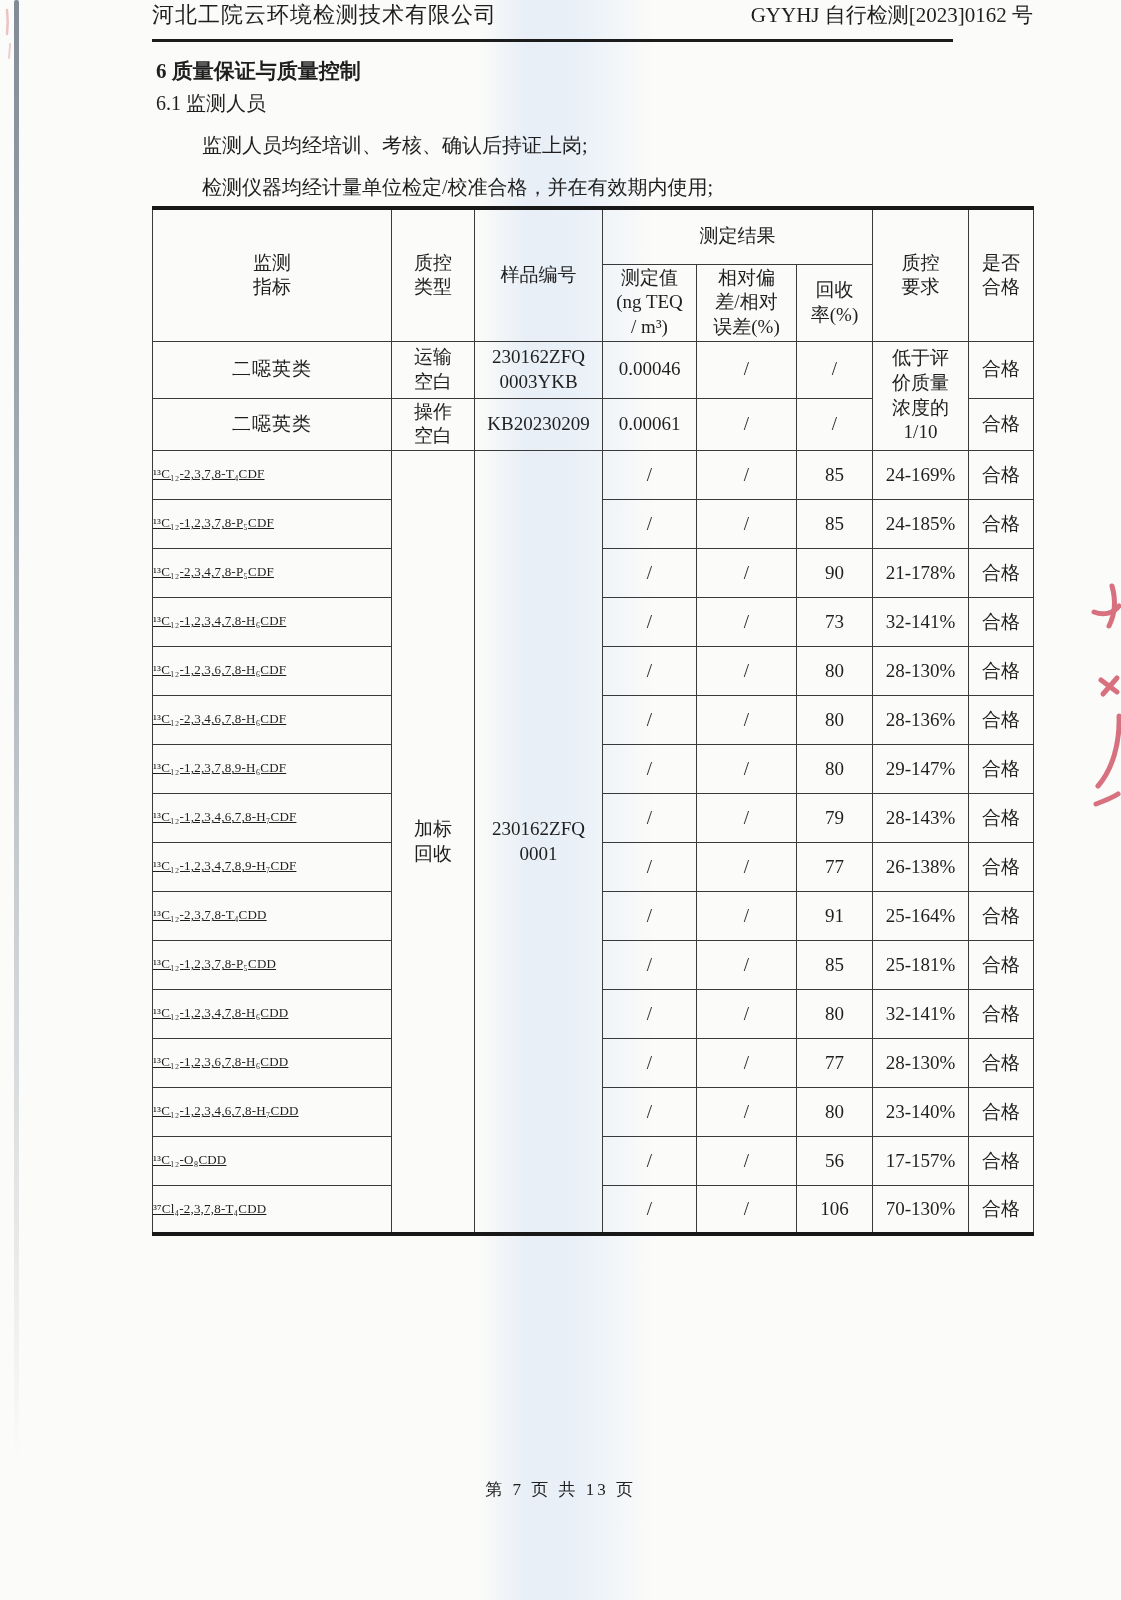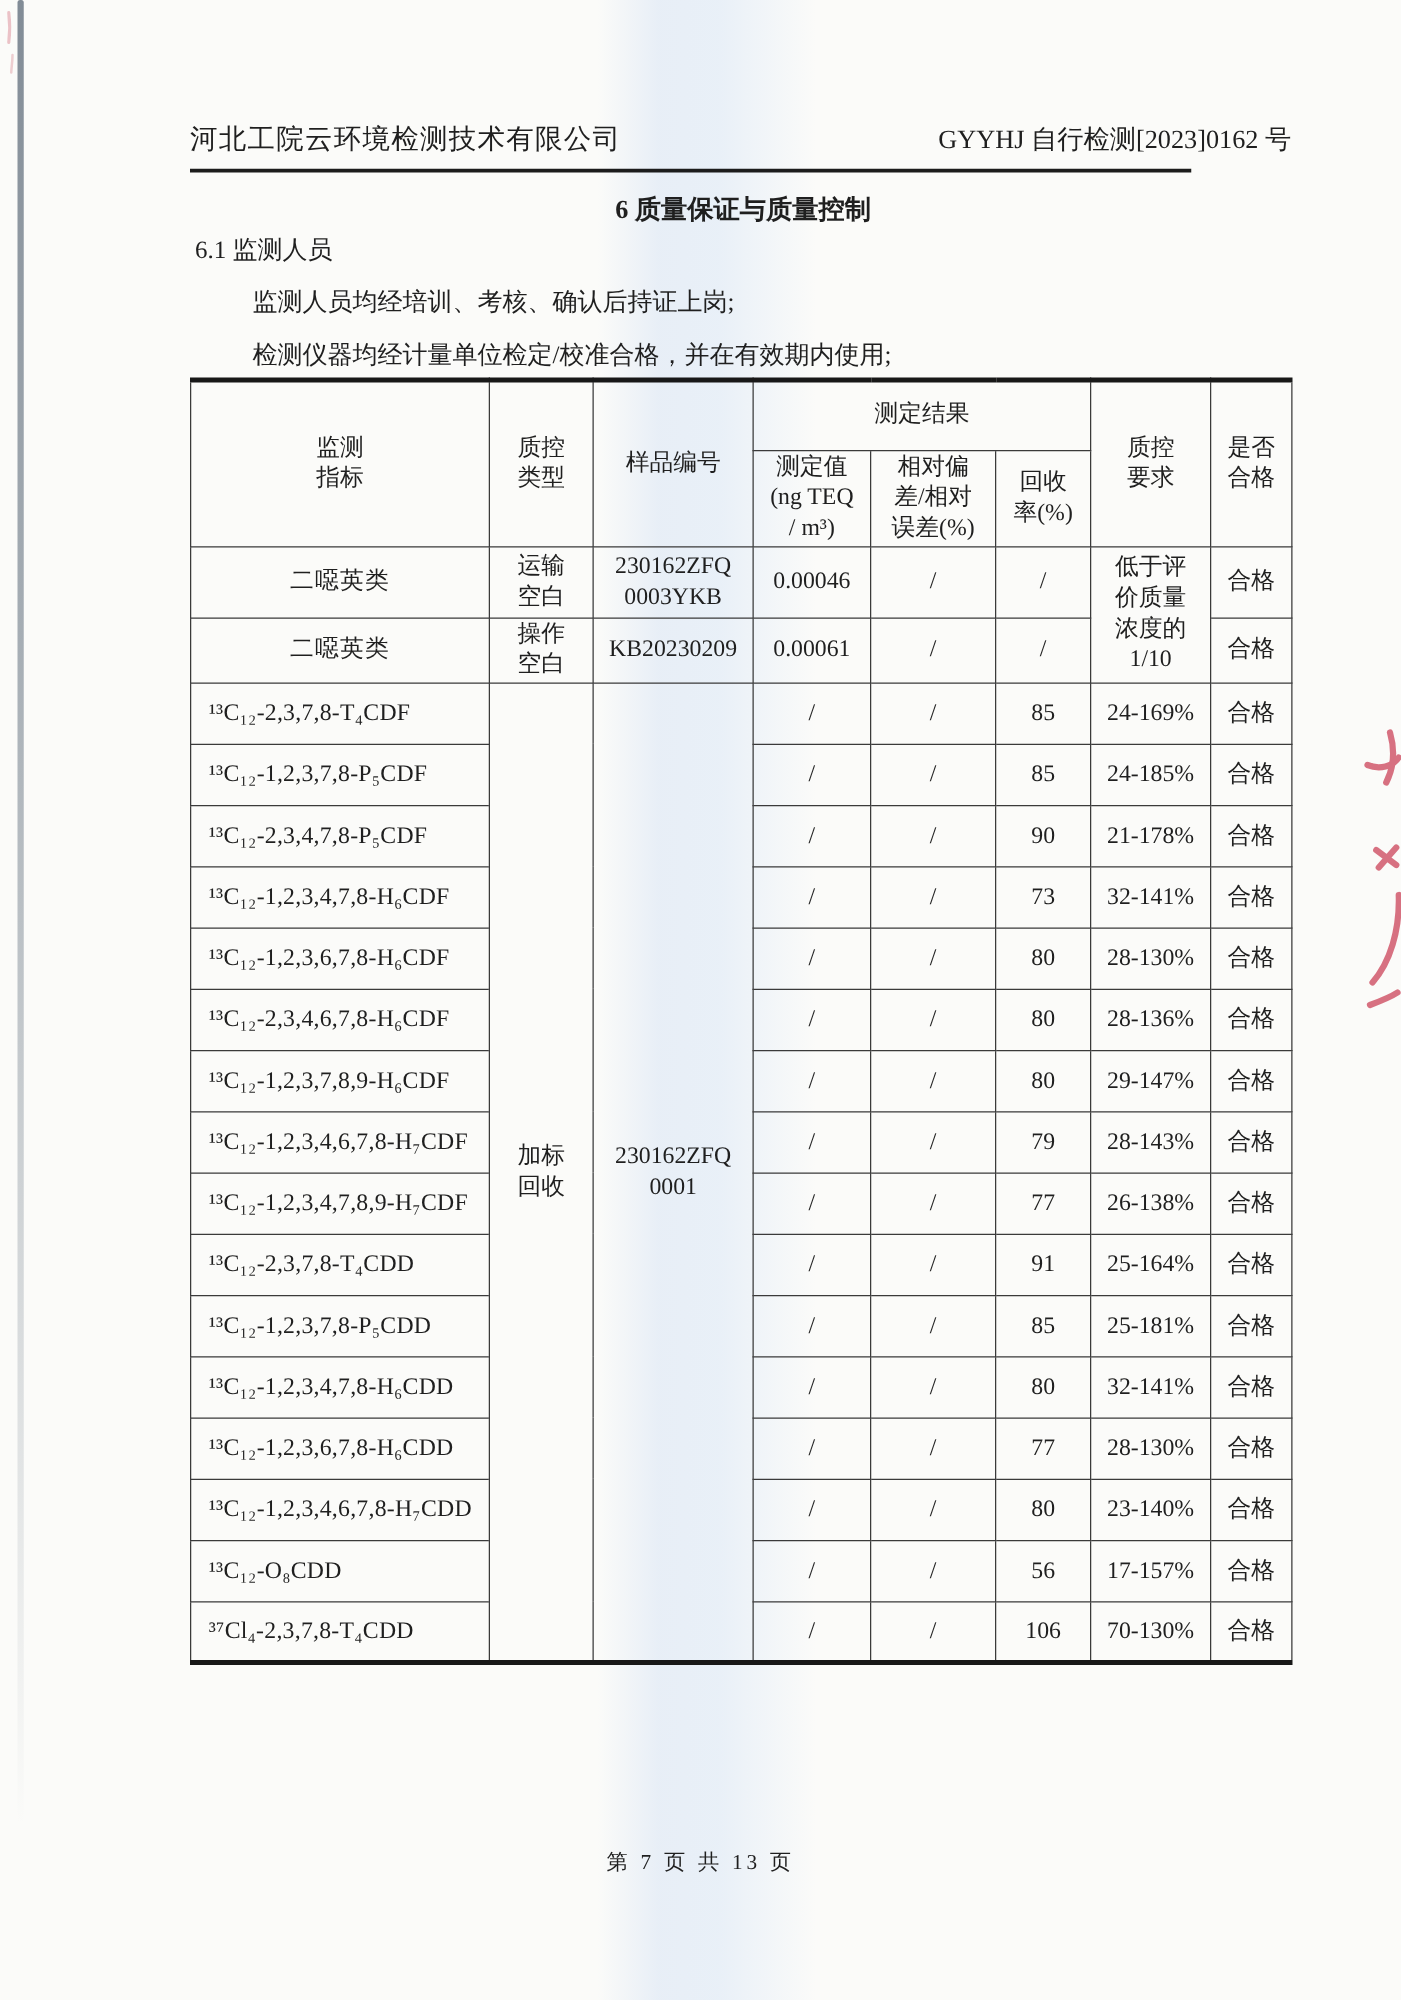--- a/index.html
+++ b/index.html
@@ -19,43 +19,43 @@
   .scan-blue-band{
     position:absolute;left:478px;top:0;width:175px;height:1600px;z-index:0;
     background:linear-gradient(90deg,rgba(205,221,243,0) 0%,rgba(205,221,243,.42) 28%,rgba(210,226,246,.45) 55%,rgba(205,221,243,0) 100%);
     pointer-events:none;
   }
   .stamp-svg{position:absolute;left:1089px;top:568px;z-index:7;pointer-events:none;}
   .corner-svg{position:absolute;left:0;top:0;z-index:7;pointer-events:none;}
 
   .content{position:absolute;left:152px;top:0;width:881px;z-index:2;}
 
-  .doc-header{display:flex;justify-content:space-between;align-items:baseline;margin-top:96px;text-align:center;}
+  .doc-header{display:flex;justify-content:space-between;align-items:baseline;text-align:center;}
   .company{font-size:22px;letter-spacing:1px;}
   .doc-number{font-size:21px;}
   .header-rule{height:3px;background:#1c1c1c;margin-top:9px;width:801px;}
 
-  .h-sec{font-size:21px;font-weight:bold;margin:15px 0 0 4px;text-align:center;}
+  .h-sec{font-size:21px;font-weight:bold;margin:15px 0 0 4px;}
   .h-sub{font-size:20px;font-weight:normal;margin:5px 0 0 4px;}
   .p-body{font-size:20px;margin:15px 0 0 0;padding-left:50px;}
 
   .table-title{font-size:20px;text-align:center;margin-top:19px;letter-spacing:1px;}
 
   table.qc-table{
     border-collapse:collapse;table-layout:fixed;width:881px;margin-top:5px;
     border-top:4px solid #181818;border-bottom:4px solid #181818;
   }
   .qc-table th,.qc-table td{
     border:1px solid #3a3a3a;font-weight:normal;text-align:center;vertical-align:middle;
     font-size:19px;line-height:1.3;padding:1px 2px;background:transparent;
   }
   .pre{white-space:pre-line;}
   tr.h1{height:56px;} tr.h2{height:76px;}
   tr.rA{height:57px;} tr.rB{height:52px;} tr.rc{height:49px;}
-  td.c-ind{text-align:left;padding-left:14px;font-size:19px;letter-spacing:.2px;}
+  td.c-ind{text-align:left;padding-left:0;font-size:13px;letter-spacing:.2px;text-decoration:underline;}
   td.c-cn{letter-spacing:1px;}
 
   .page-footer{
     position:absolute;left:0;top:1478px;width:1121px;text-align:center;
     font-size:17px;letter-spacing:3px;z-index:2;
   }
 </style>
 </head>
 <body>
 

